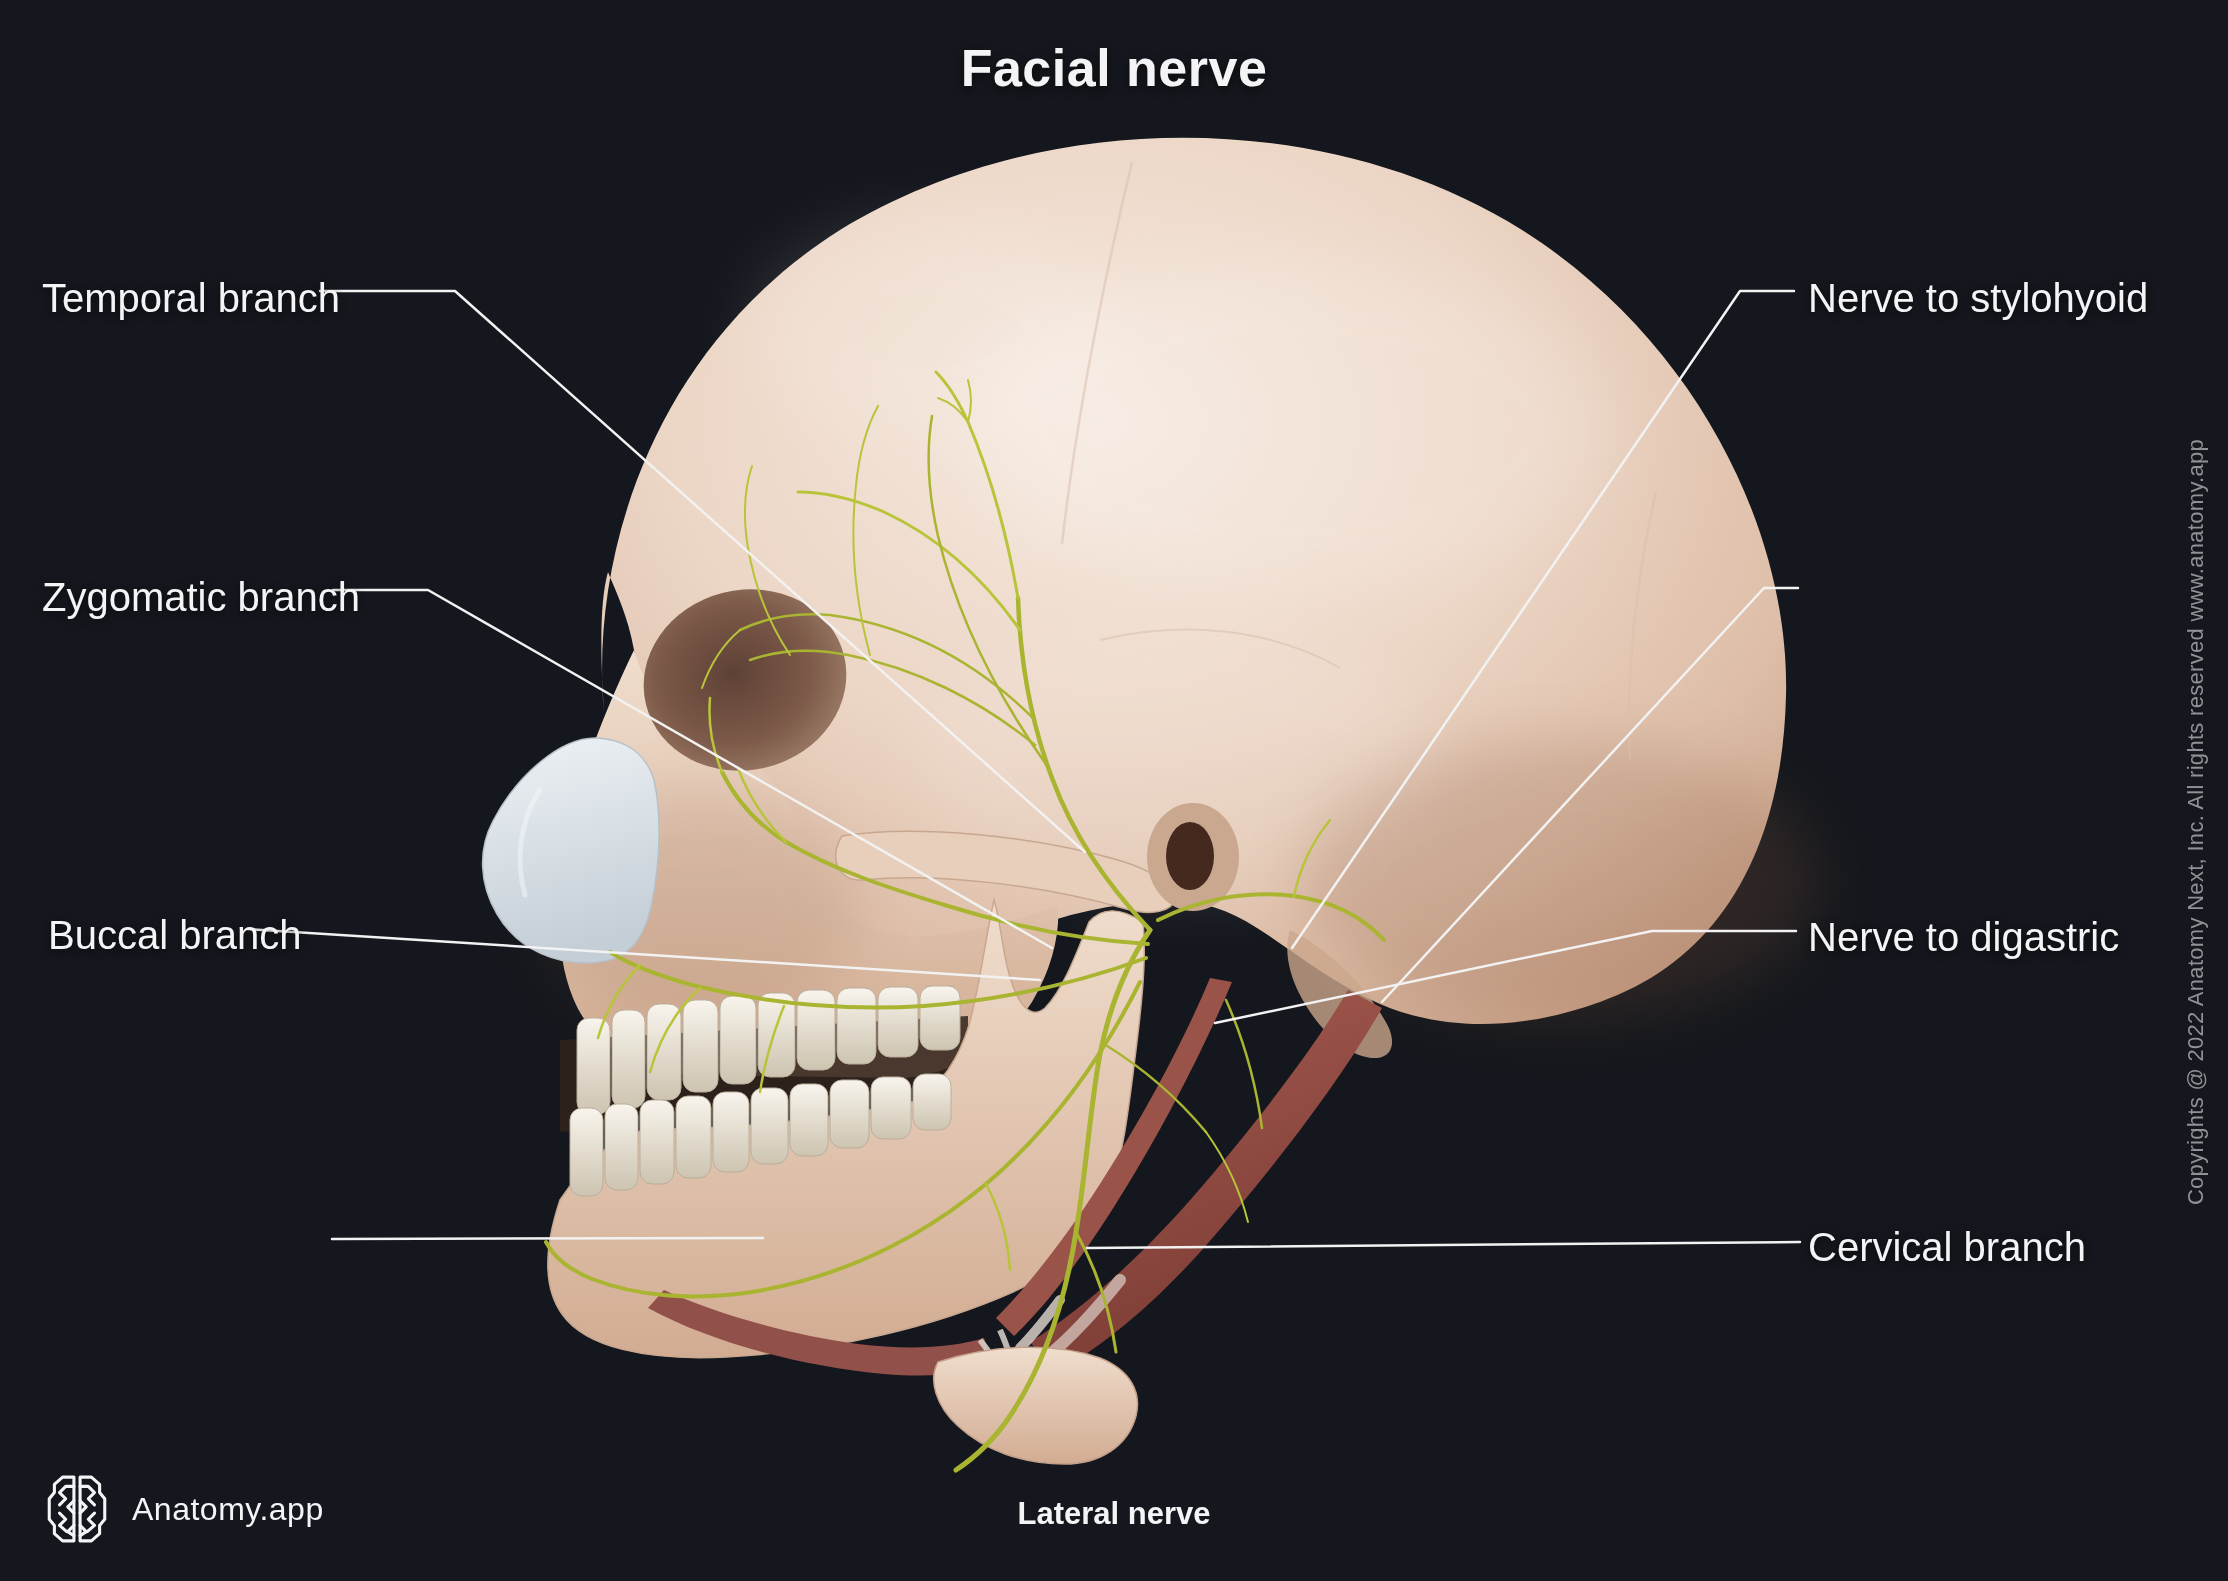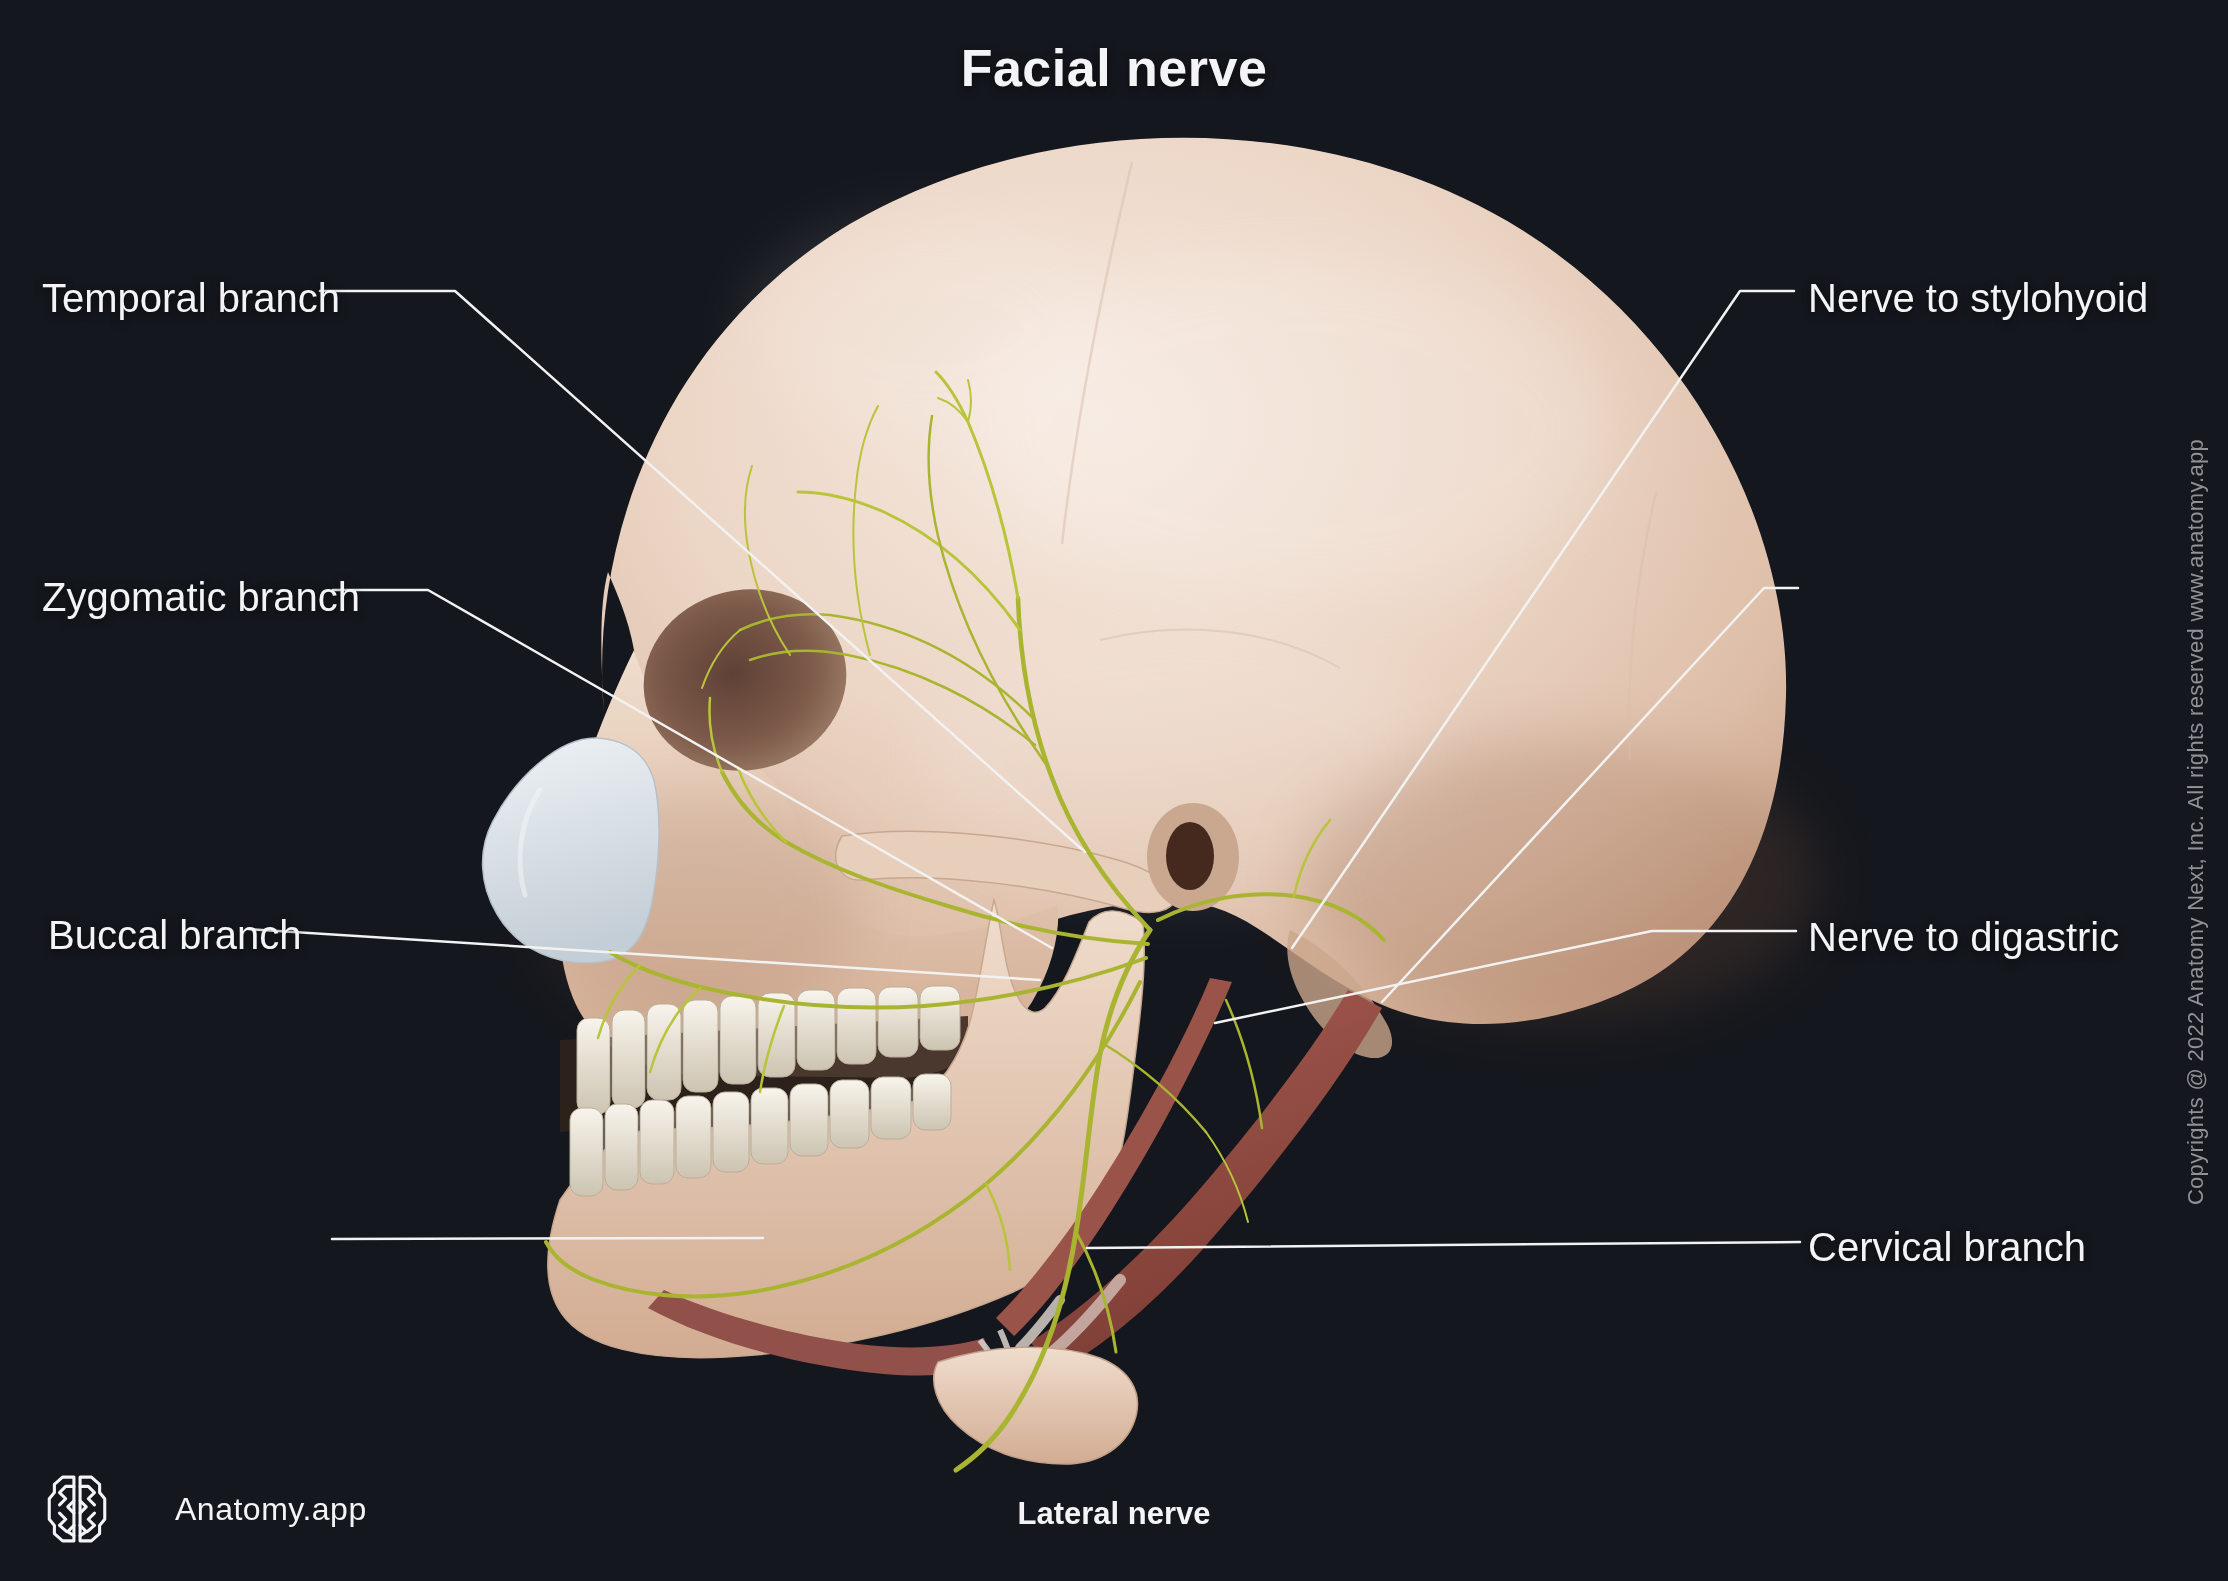--- a/index.html
+++ b/index.html
@@ -19,21 +19,21 @@
   #lbl-temporal{left:42px;top:271px;}
   #lbl-zygomatic{left:42px;top:570px;}
   #lbl-buccal{left:48px;top:908px;}
   #lbl-marginal{left:48px;top:1216px;width:330px;}
   #lbl-stylohyoid{left:1808px;top:271px;}
   #lbl-posterior{left:1808px;top:566px;width:340px;}
   #lbl-digastric{left:1808px;top:910px;}
   #lbl-cervical{left:1808px;top:1220px;}
   .footer-logo{position:absolute;left:44px;top:1472px;display:flex;align-items:center;gap:22px;}
   .footer-logo svg{display:block;}
-  .logo-text{color:var(--c-label-text);font-size:32px;font-weight:400;letter-spacing:.5px;margin-left:43px;}
+  .logo-text{color:var(--c-label-text);font-size:32px;font-weight:400;letter-spacing:.5px;}
   .view-label{position:absolute;left:50%;top:1496px;transform:translateX(-50%);
     color:var(--c-label-text);font-size:31px;font-weight:600;white-space:nowrap;}
   .copyright{position:absolute;left:2196px;top:822px;transform:translate(-50%,-50%) rotate(-90deg);
     transform-origin:center;white-space:nowrap;color:var(--c-copyright-text);font-size:22px;letter-spacing:.3px;}
   .leader{fill:none;stroke:var(--c-leader-line);stroke-width:2.5;stroke-linejoin:round;stroke-linecap:round;}
   .nerve{fill:none;stroke:var(--c-nerve);stroke-linecap:round;stroke-linejoin:round;}
   .nerve.lite{stroke:#b8c43a;}
 </style>
 <title>Facial nerve</title></head>
 <body>

